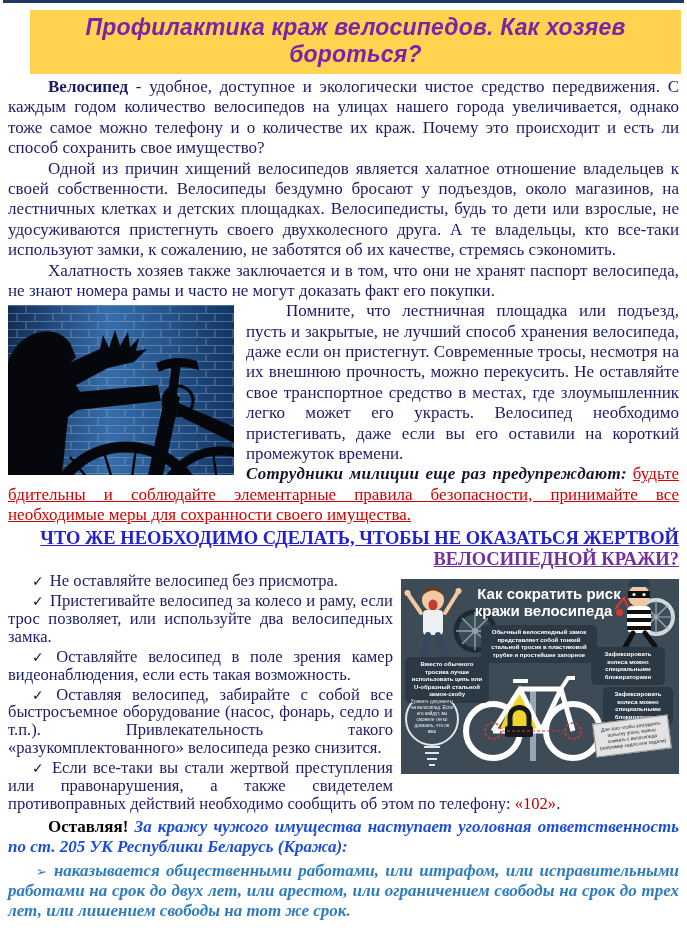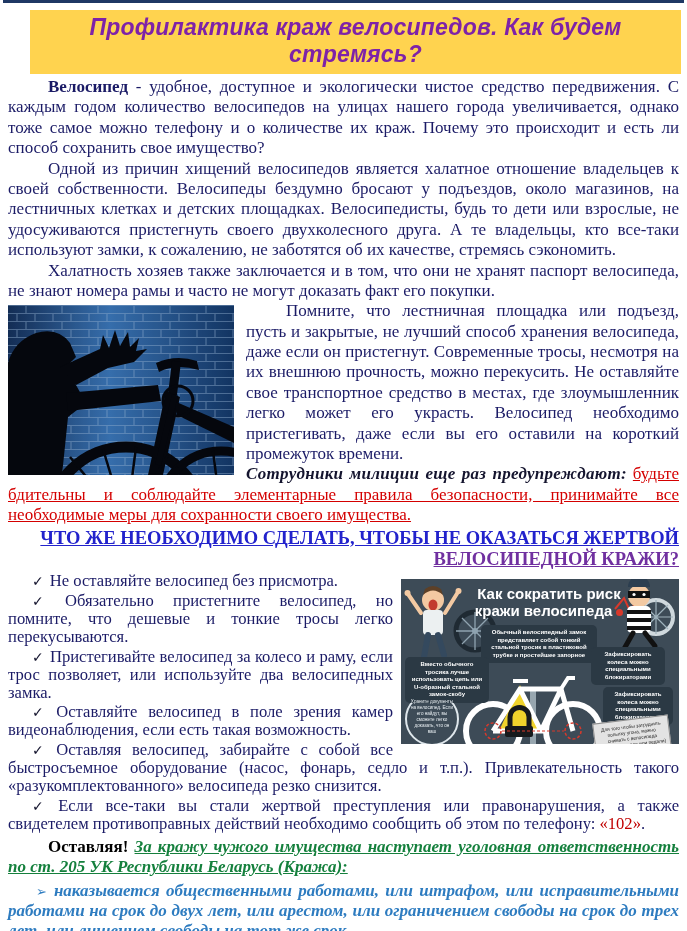--- a/index.html
+++ b/index.html
@@ -28,21 +28,21 @@
   .warn-red{color:#D40000;text-decoration:underline;}
 
   .question{
     clear:both;margin:2px 0 2px 0;text-align:right;font-size:18.5px;line-height:1.15;
     font-weight:bold;
   }
   .q-line1{color:#2222CC;text-decoration:underline;}
   .q-line2{color:#7030A0;text-decoration:underline;}
 
   .infographic{
-    float:right;width:278px;height:165px;margin:7px 0 4px 8px;position:relative;
+    float:right;width:278px;height:195px;margin:7px 0 4px 8px;position:relative;
     background:#3D4B57;overflow:hidden;
   }
   .ig-art{position:absolute;left:0;top:0;width:278px;height:196px;z-index:1;}
   .ig-title{
     position:absolute;left:56px;top:6px;width:184px;z-index:2;color:#ffffff;
     font-family:"Liberation Sans", sans-serif;font-weight:bold;font-size:15px;line-height:1.15;text-align:center;
   }
   .ig-dot{display:inline-block;width:7px;height:7px;border-radius:50%;background:#D8392B;margin-left:4px;}
   .ig-bubble{
     position:absolute;z-index:2;background:#2B3944;color:#fff;border-radius:5px;
@@ -62,36 +62,36 @@
     font-family:"Liberation Sans", sans-serif;font-size:4.8px;line-height:1.25;text-align:center;
     padding:4px 3px;border:1px solid #8d8d8d;transform:rotate(-7deg);box-sizing:border-box;
   }
 
   .check-item{font-size:16.6px;line-height:1.08;text-indent:24px;text-align:justify;margin-top:2px;}
   .check{font-family:"DejaVu Sans", sans-serif;font-size:14px;margin-right:6px;color:#14142e;}
   .phone{color:#C00000;}
 
   .reference{margin-top:4px;text-indent:40px;font-size:17px;line-height:1.2;}
   .ref-label{font-weight:bold;color:#000000;}
-  .ref-text{font-weight:bold;font-style:italic;color:#15803d;text-decoration:underline;}
+  .ref-text{font-weight:bold;font-style:italic;color:#1d4ed8;}
 
   .law-item{
     text-indent:28px;color:#2E7CC0;font-weight:bold;font-style:italic;
     font-size:17px;line-height:1.19;text-align:justify;margin-top:3px;
   }
   .law-marker{font-style:normal;font-family:"DejaVu Sans", sans-serif;font-size:13px;margin-right:7px;}
 </style>
 </head>
 <body>
 
 <div class="page">
   <div class="top-rule"></div>
 
   <div class="banner">
-    <span class="banner-title">Профилактика краж велосипедов. Как будем стремясь?</span>
+    <span class="banner-title">Профилактика краж велосипедов. Как хозяев бороться?</span>
   </div>
 
   <div class="content">
 
     <p class="body-p"><span class="lead">Велосипед</span><span> - удобное, доступное и экологически чистое средство передвижения. С каждым годом количество велосипедов на улицах нашего города увеличивается, однако тоже самое можно телефону и о количестве их краж. Почему это происходит и есть ли способ сохранить свое имущество?</span></p>
 
     <p class="body-p">Одной из причин хищений велосипедов является халатное отношение владельцев к своей собственности. Велосипеды бездумно бросают у подъездов, около магазинов, на лестничных клетках и детских площадках. Велосипедисты, будь то дети или взрослые, не удосуживаются пристегнуть своего двухколесного друга. А те владельцы, кто все-таки используют замки, к сожалению, не заботятся об их качестве, стремясь сэкономить.</p>
 
     <p class="body-p">Халатность хозяев также заключается и в том, что они не хранят паспорт велосипеда, не знают номера рамы и часто не могут доказать факт его покупки.</p>
 
@@ -192,21 +192,20 @@
       <div class="ig-title"><span>Как сократить риск кражи велосипеда</span><span class="ig-dot"></span></div>
       <div class="ig-bubble b1">Обычный велосипедный замок представляет собой тонкий стальной тросик в пластиковой трубке и простейшее запорное</div>
       <div class="ig-bubble b2">Вместо обычного тросика лучше использовать цепь или U-образный стальной замок-скобу</div>
       <div class="ig-bubble b3">Зафиксировать колеса можно специальными блокираторами</div>
       <div class="ig-bubble b4">Зафиксировать колеса можно специальными блокираторами</div>
       <div class="ig-bulb-text">Храните документы на велосипед. Если его найдут, вы сможете легко доказать, что он ваш</div>
       <div class="ig-note">Для того чтобы затруднить попытку угона, можно снимать с велосипеда (например седло или педали)</div>
     </div>
 
     <p class="check-item"><span class="check">✓</span><span>Не оставляйте велосипед без присмотра.</span></p>
-    <p class="check-item"><span class="check">✓</span><span>Обязательно пристегните велосипед, но помните, что дешевые и тонкие тросы легко перекусываются.</span></p>
     <p class="check-item"><span class="check">✓</span><span>Пристегивайте велосипед за колесо и раму, если трос позволяет, или используйте два велосипедных замка.</span></p>
     <p class="check-item"><span class="check">✓</span><span>Оставляйте велосипед в поле зрения камер видеонаблюдения, если есть такая возможность.</span></p>
     <p class="check-item"><span class="check">✓</span><span>Оставляя велосипед, забирайте с собой все быстросъемное оборудование (насос, фонарь, седло и т.п.). Привлекательность такого «разукомплектованного» велосипеда резко снизится.</span></p>
     <p class="check-item"><span class="check">✓</span><span>Если все-таки вы стали жертвой преступления или правонарушения, а также свидетелем противоправных действий необходимо сообщить об этом по телефону: </span><span class="phone">«102»</span><span>.</span></p>
 
     <p class="reference"><span class="ref-label">Оставляя!</span> <span class="ref-text">За кражу чужого имущества наступает уголовная ответственность по ст. 205 УК Республики Беларусь (Кража):</span></p>
 
     <p class="law-item"><span class="law-marker">➢</span><span>наказывается общественными работами, или штрафом, или исправительными работами на срок до двух лет, или арестом, или ограничением свободы на срок до трех лет, или лишением свободы на тот же срок.</span></p>
 
   </div>

